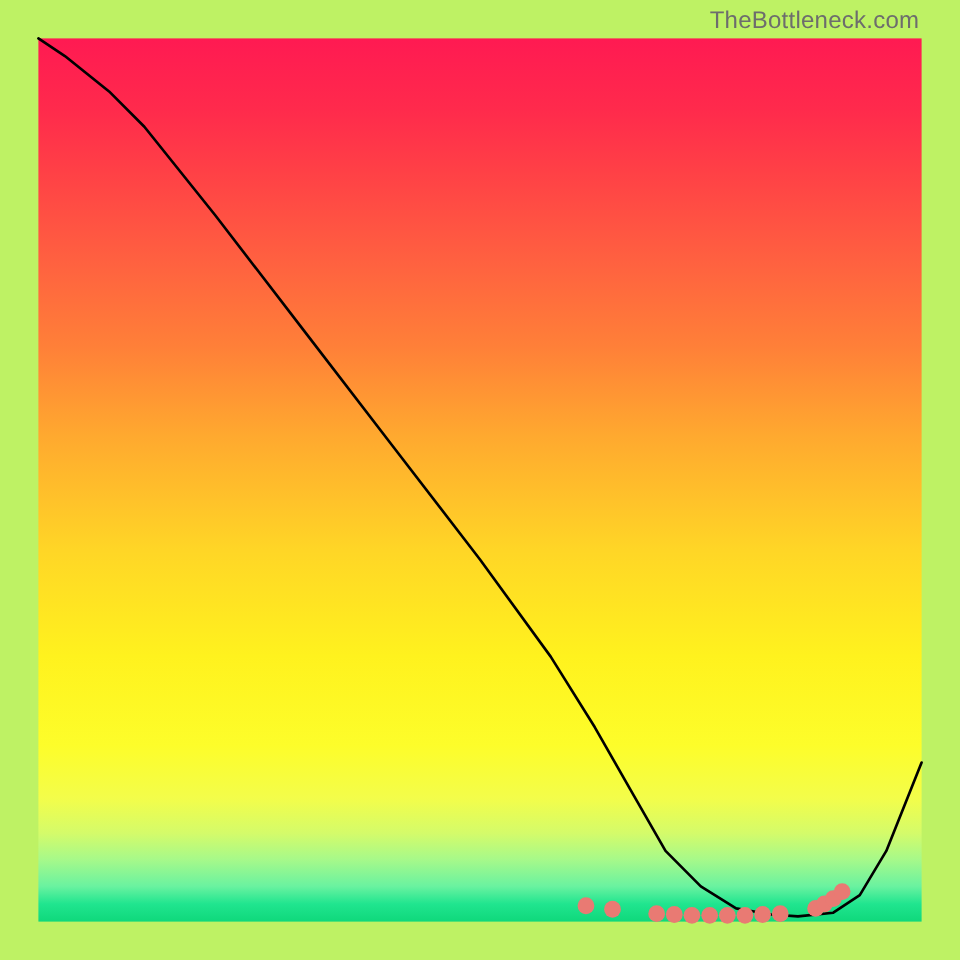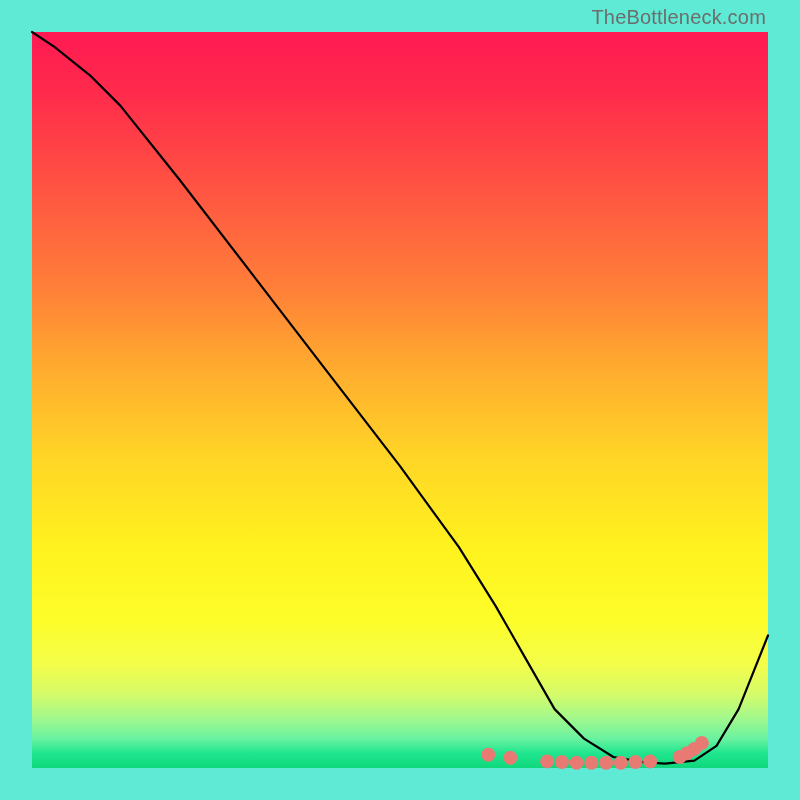--- a/index.html
+++ b/index.html
@@ -10,21 +10,21 @@
     background: #000;
     overflow: hidden;
     font-family: Arial, Helvetica, sans-serif;
   }
   .frame {
     position: absolute;
     left: 0;
     top: 0;
     width: 800px;
     height: 800px;
-    background: #5eead4;
+    background: #bef264;
   }
   .plot {
     position: absolute;
     left: 32px;
     top: 32px;
     width: 736px;
     height: 736px;
     
     background: linear-gradient(to bottom,
       #ff1a52 0%,

